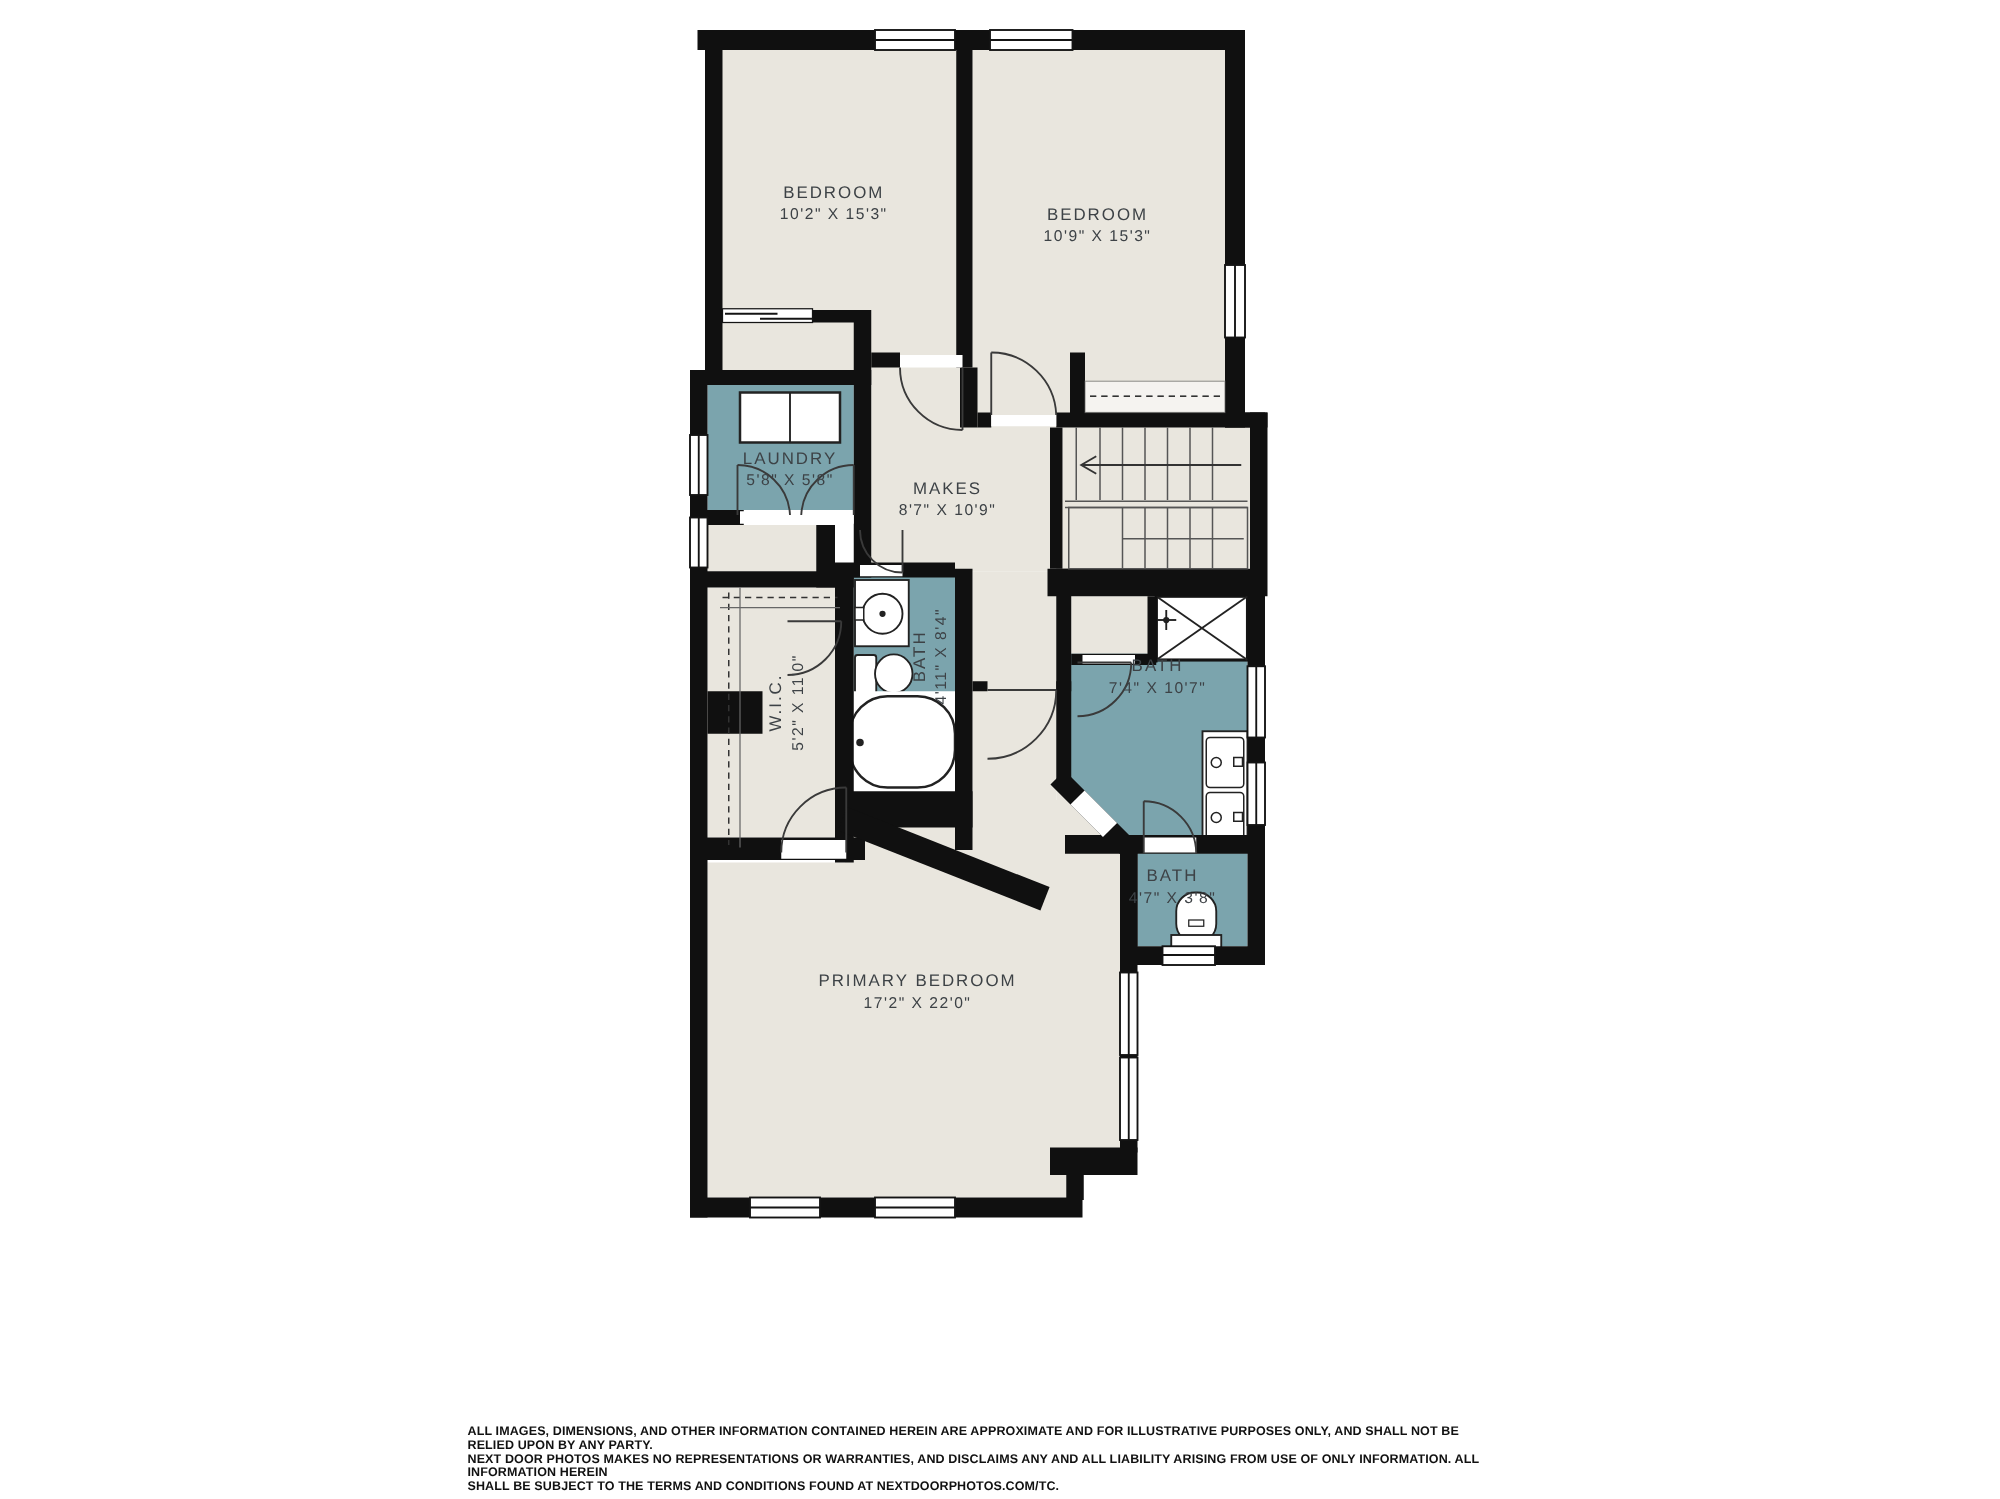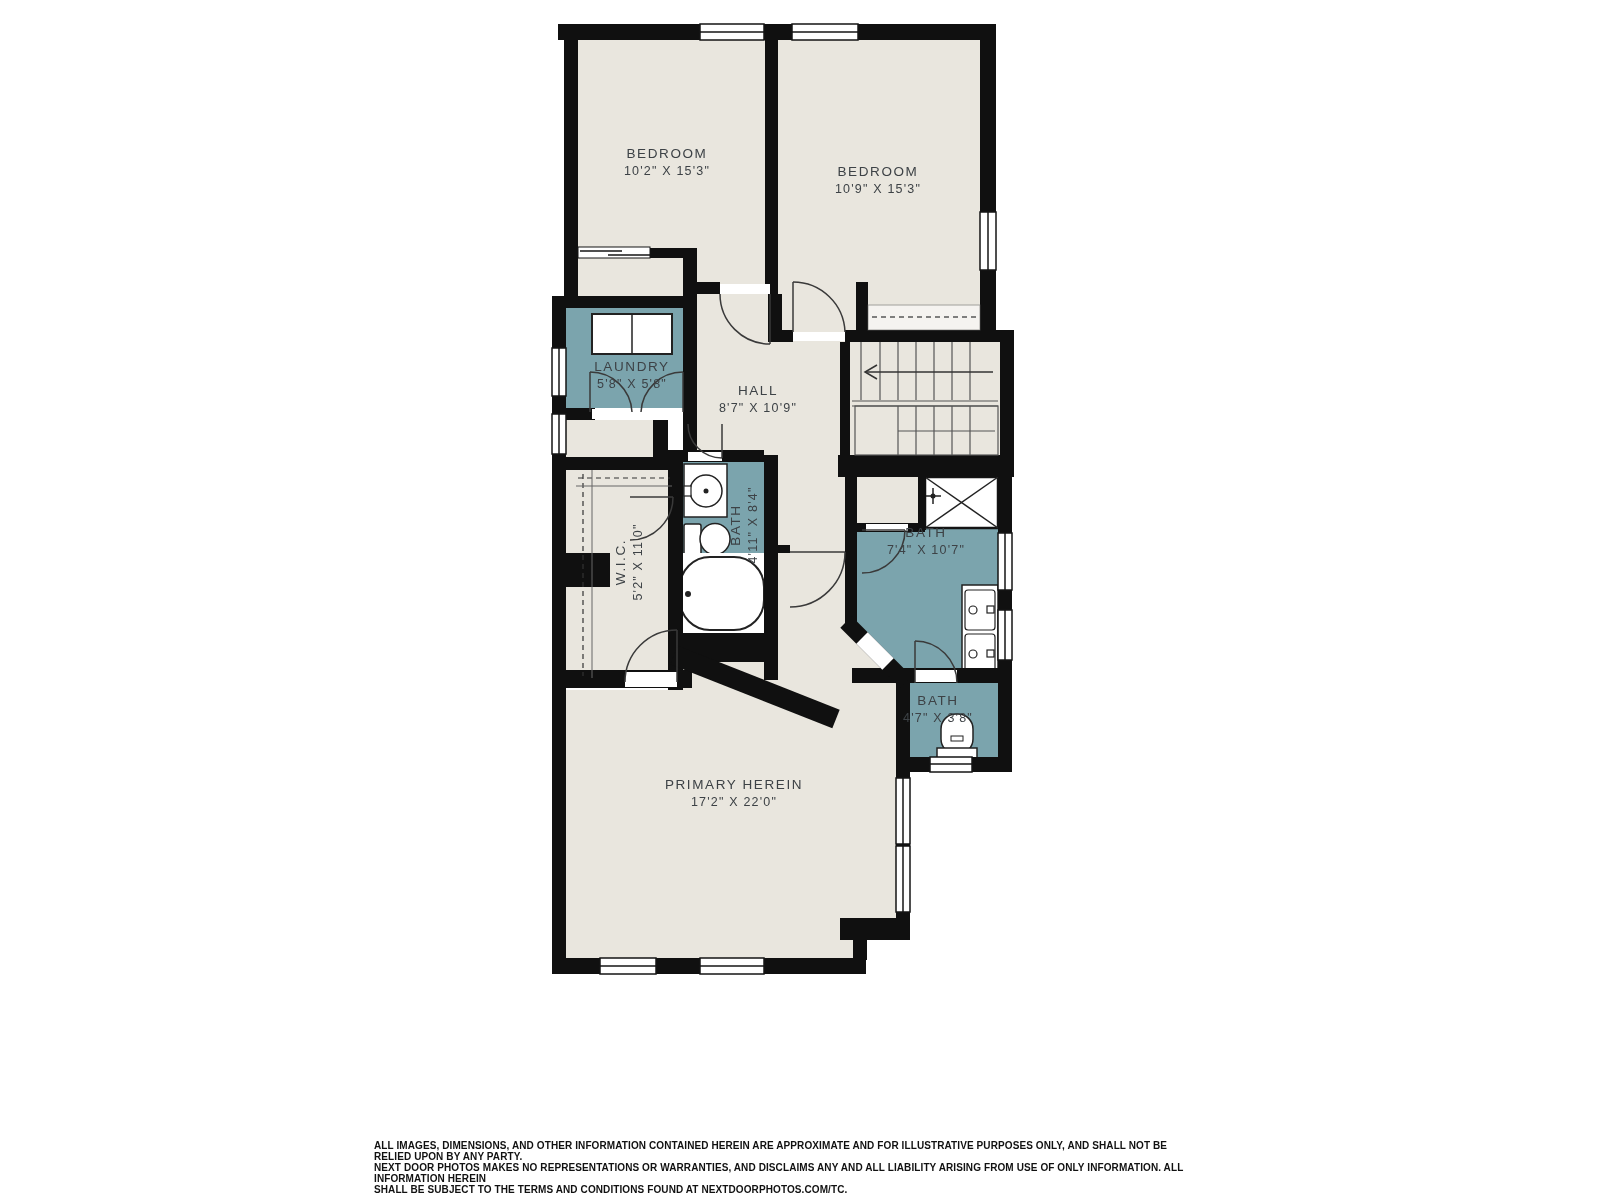--- a/index.html
+++ b/index.html
@@ -297,41 +297,41 @@
   </div>
   <div class="room-label" style="left:878px;top:180px">
     <div class="rname">BEDROOM</div>
     <div class="rdims">10'9" X 15'3"</div>
   </div>
   <div class="room-label" style="left:632px;top:375px">
     <div class="rname">LAUNDRY</div>
     <div class="rdims">5'8" X 5'8"</div>
   </div>
   <div class="room-label" style="left:758px;top:399px">
-    <div class="rname">HALL</div>
+    <div class="rname">MAKES</div>
     <div class="rdims">8'7" X 10'9"</div>
   </div>
   <div class="room-label rot" style="left:744px;top:525px">
     <div class="rname">BATH</div>
     <div class="rdims">4'11" X 8'4"</div>
   </div>
   <div class="room-label rot" style="left:629px;top:562px">
     <div class="rname">W.I.C.</div>
     <div class="rdims">5'2" X 11'0"</div>
   </div>
   <div class="room-label" style="left:926px;top:541px">
     <div class="rname">BATH</div>
     <div class="rdims">7'4" X 10'7"</div>
   </div>
   <div class="room-label" style="left:938px;top:709px">
     <div class="rname">BATH</div>
     <div class="rdims">4'7" X 3'8"</div>
   </div>
   <div class="room-label" style="left:734px;top:793px">
-    <div class="rname">PRIMARY HEREIN</div>
+    <div class="rname">PRIMARY BEDROOM</div>
     <div class="rdims">17'2" X 22'0"</div>
   </div>
 
   <div id="disclaimer">
     <div>ALL IMAGES, DIMENSIONS, AND OTHER INFORMATION CONTAINED HEREIN ARE APPROXIMATE AND FOR ILLUSTRATIVE PURPOSES ONLY, AND SHALL NOT BE RELIED UPON BY ANY PARTY.</div>
     <div>NEXT DOOR PHOTOS MAKES NO REPRESENTATIONS OR WARRANTIES, AND DISCLAIMS ANY AND ALL LIABILITY ARISING FROM USE OF ONLY INFORMATION. ALL INFORMATION HEREIN</div>
     <div>SHALL BE SUBJECT TO THE TERMS AND CONDITIONS FOUND AT NEXTDOORPHOTOS.COM/TC.</div>
   </div>
   <div id="watermark">REcolorado</div>
 

